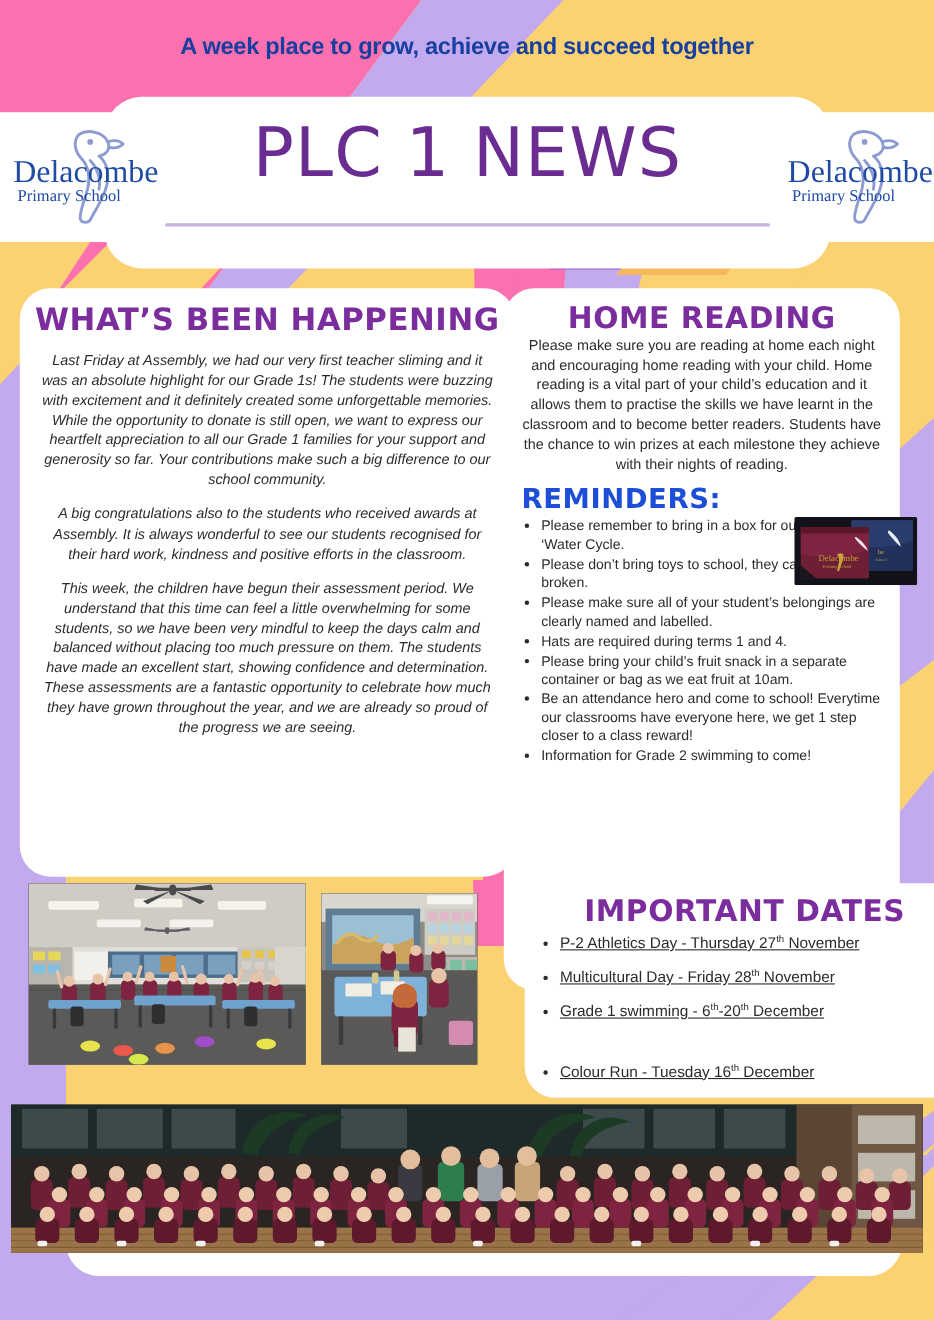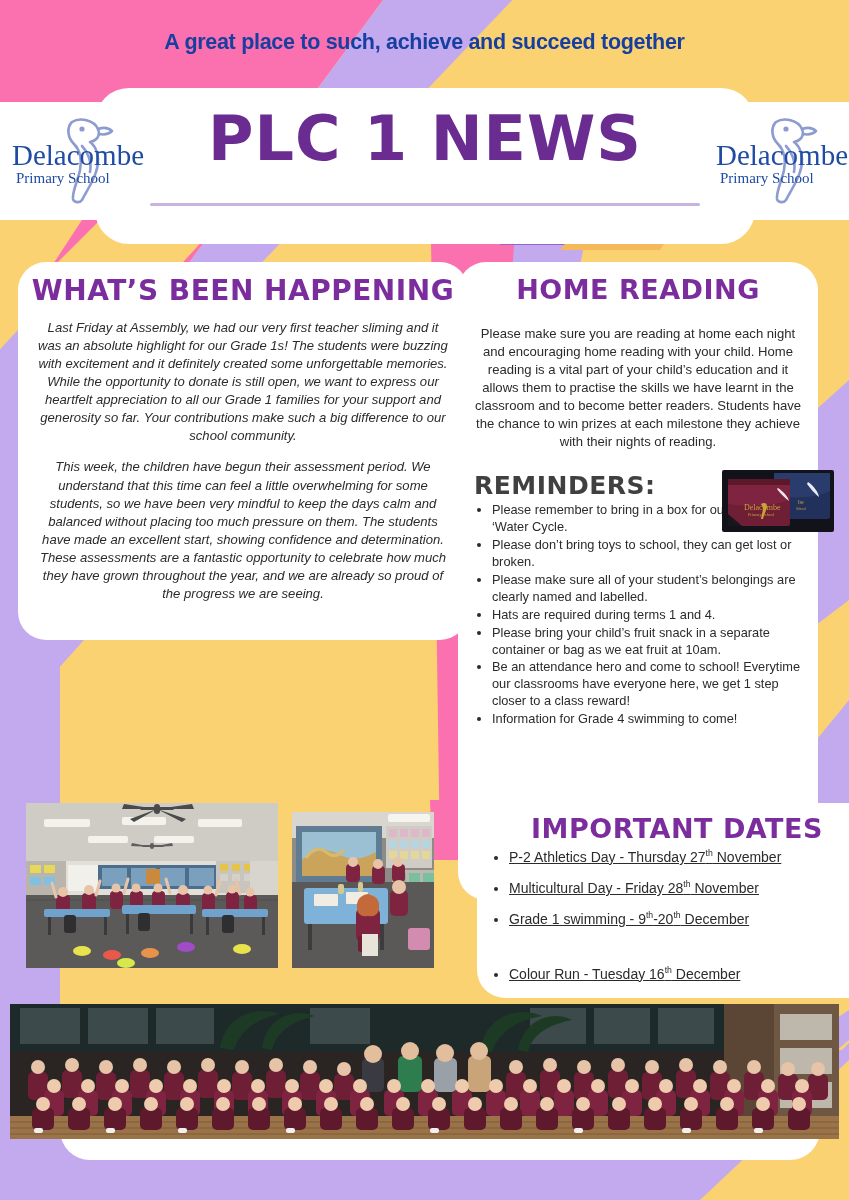--- a/index.html
+++ b/index.html
@@ -38,21 +38,21 @@
   .masthead-strip {
     position:absolute; z-index:2;
     left:0px; top:102px; width:849px; height:118px;
     background:#ffffff;
   }
   .masthead-title {
     position:absolute; z-index:5;
     left:95px; top:108px; width:660px;
     text-align:center;
     font-size:62px;
-    font-weight:bold;
+    font-weight:normal;
     color:#6A2C91;
     letter-spacing:1px;
     line-height:1;
     font-family:"DejaVu Sans", sans-serif;
   }
   .masthead-rule {
     position:absolute; z-index:5;
     left:150px; top:203px; width:550px; height:3px;
     background:#C9B1E0;
     border-radius:2px;
@@ -63,21 +63,21 @@
   .logo.left  { left:8px;  top:108px; }
   .logo.right { left:712px; top:108px; }
   .logo svg { display:block; width:140px; height:100px; }
 
   
   .card {
     position:absolute; z-index:3;
     background:#ffffff;
     border-radius:28px;
   }
-  #card-happening   { left:18px;  top:262px; width:450px; height:378px; }
+  #card-happening   { left:18px;  top:262px; width:450px; height:535px; }
   #card-reading     { left:458px; top:262px; width:360px; height:638px; }
   #card-dates       { left:477px; top:803px; width:400px; height:195px; }
   #card-bottomdeco  { left:60px;  top:1060px; width:760px; height:100px; border-radius:30px; z-index:1; }
 
   .card-title {
     text-align:center;
     font-family:"DejaVu Sans", sans-serif;
     font-weight:bold;
     color:#7B2D9E;
     letter-spacing:0.5px;
@@ -87,32 +87,32 @@
   #card-dates .card-title     { font-size:27px; padding-top:10px; }
 
   .body-text {
     font-size:13.1px;
     line-height:1.38;
     color:#2b2b2b;
     text-align:center;
     padding:0 14px;
   }
   #card-happening .body-text { padding:0 20px; margin-top:12px;font-style:italic; }
-  #card-reading .body-text   { padding:0 14px; margin-top:20px; }
+  #card-reading .body-text   { padding:0 14px; margin-top:0; }
   .body-text p { margin:0 0 13px 0; }
   .body-text p:last-child { margin-bottom:0; }
   .signoff { text-align:left; padding-left:6px; }
 
   .sub-title {
     font-family:"DejaVu Sans", sans-serif;
     font-weight:bold;
-    color:#404040;
+    color:#1d4ed8;
     font-size:25px;
     padding:0 0 0 16px;
-    margin-top:20px;
+    margin-top:8px;
     letter-spacing:0.5px;
   }
 
   ul.bullets {
     margin:2px 0 0 0;
     padding:0 12px 0 34px;
     font-size:12.8px;
     line-height:1.32;
     color:#2b2b2b;
   }
@@ -186,21 +186,21 @@
     <polygon points="849,1060 700,1200 849,1200" fill="#FBD271"></polygon>
 
     <polygon points="560,190 720,190 690,240 540,240" fill="#C3A9EE"></polygon>
     <polygon points="680,195 849,195 849,250 650,250" fill="#FBD271"></polygon>
     <polygon points="520,200 660,200 620,245 500,245" fill="#9B5FD0"></polygon>
     <polygon points="600,200 780,200 740,250 560,250" fill="#F5B95C"></polygon>
     <polygon points="700,190 849,190 849,250 660,250" fill="#FBD271"></polygon>
   </svg>
 </div>
 
-<div class="tagline">A great place to such, achieve and succeed together</div>
+<div class="tagline">A week place to grow, achieve and succeed together</div>
 
 <div class="masthead-strip"></div>
 <div class="masthead"></div>
 <div class="masthead-title">PLC 1 NEWS</div>
 <div class="masthead-rule"></div>
 
 <div class="logo left">
   <svg viewBox="0 0 140 100">
     <g fill="none" stroke="#8C9BD0" stroke-width="2.6" stroke-linejoin="round" stroke-linecap="round">
       <path d="M64 14 C72 9, 86 12, 90 21 C93 28, 88 33, 82 34 C90 40, 92 52, 88 64 C85 74, 78 84, 74 92 C72 95, 66 95, 65 91 C64 84, 70 72, 72 62 C74 52, 72 42, 66 36 C60 30, 58 20, 64 14 Z"></path>
@@ -225,36 +225,37 @@
     <text x="8" y="75" font-family="'Liberation Serif', serif" font-size="15" fill="#1F4BA5">Primary School</text>
   </svg>
 </div>
 
 <div class="card" id="card-bottomdeco"></div>
 
 <div class="card" id="card-happening">
   <div class="card-title">WHAT’S BEEN HAPPENING</div>
   <div class="body-text">
     <p>Last Friday at Assembly, we had our very first teacher sliming and it was an absolute highlight for our Grade 1s! The students were buzzing with excitement and it definitely created some unforgettable memories. While the opportunity to donate is still open, we want to express our heartfelt appreciation to all our Grade 1 families for your support and generosity so far. Your contributions make such a big difference to our school community.</p>
+    <p>A big congratulations also to the students who received awards at Assembly. It is always wonderful to see our students recognised for their hard work, kindness and positive efforts in the classroom.</p>
     <p>This week, the children have begun their assessment period. We understand that this time can feel a little overwhelming for some students, so we have been very mindful to keep the days calm and balanced without placing too much pressure on them. The students have made an excellent start, showing confidence and determination. These assessments are a fantastic opportunity to celebrate how much they have grown throughout the year, and we are already so proud of the progress we are seeing.</p>
   </div>
 </div>
 
 <div class="card" id="card-reading">
   <div class="card-title">HOME READING</div>
   <div class="body-text">Please make sure you are reading at home each night and encouraging home reading with your child. Home reading is a vital part of your child’s education and it allows them to practise the skills we have learnt in the classroom and to become better readers. Students have the chance to win prizes at each milestone they achieve with their nights of reading.</div>
   <div class="sub-title">REMINDERS:</div>
   <ul class="bullets">
     <li>Please remember to bring in a box for our PBL project ‘Water Cycle.</li>
     <li>Please don’t bring toys to school, they can get lost or broken.</li>
     <li>Please make sure all of your student’s belongings are clearly named and labelled.</li>
     <li>Hats are required during terms 1 and 4.</li>
     <li>Please bring your child’s fruit snack in a separate container or bag as we eat fruit at 10am.</li>
     <li>Be an attendance hero and come to school! Everytime our classrooms have everyone here, we get 1 step closer to a class reward!</li>
-    <li>Information for Grade 4 swimming to come!</li>
+    <li>Information for Grade 2 swimming to come!</li>
   </ul>
 </div>
 
 <div class="bookbags">
   <svg viewBox="0 0 112 62">
     <rect width="112" height="62" fill="#12121a"></rect>
     <g>
       <rect x="52" y="3" width="56" height="46" rx="2" fill="#21315B"></rect>
       <path d="M52 3 h56 v18 c-12 6 -30 8 -56 5 Z" fill="#2A3C6B"></path>
       <path d="M86 12 C92 16, 96 22, 97 27 C93 24, 88 18, 85 14 Z" fill="#E9EDF5"></path>
@@ -272,21 +273,21 @@
       <path d="M39 34 C42 32, 45 33, 45 36 C45 40, 42 44, 41 49 L39 49 C40 43, 42 39, 40 36 Z" fill="#C9A23A"></path>
     </g>
   </svg>
 </div>
 
 <div class="card" id="card-dates">
   <div class="card-title">IMPORTANT DATES</div>
   <ul class="dates">
     <li><span>P-2 Athletics Day - Thursday 27</span><sup>th</sup><span> November</span></li>
     <li><span>Multicultural Day - Friday 28</span><sup>th</sup><span> November</span></li>
-    <li><span>Grade 1 swimming -  9</span><sup>th</sup><span>-20</span><sup>th</sup><span> December</span></li>
+    <li><span>Grade 1 swimming -  6</span><sup>th</sup><span>-20</span><sup>th</sup><span> December</span></li>
     <li><span>Colour Run - Tuesday 16</span><sup>th</sup><span> December</span></li>
   </ul>
 </div>
 
 <div class="photo" id="photo-class-wide">
   <svg viewBox="0 0 252 165" preserveAspectRatio="none">
     <rect width="252" height="165" fill="#8E8C88"></rect>
     <rect x="0" y="0" width="252" height="62" fill="#CFCCC6"></rect>
     <rect x="18" y="16" width="46" height="8" rx="2" fill="#F4F2EC"></rect>
     <rect x="96" y="14" width="44" height="8" rx="2" fill="#F4F2EC"></rect>

